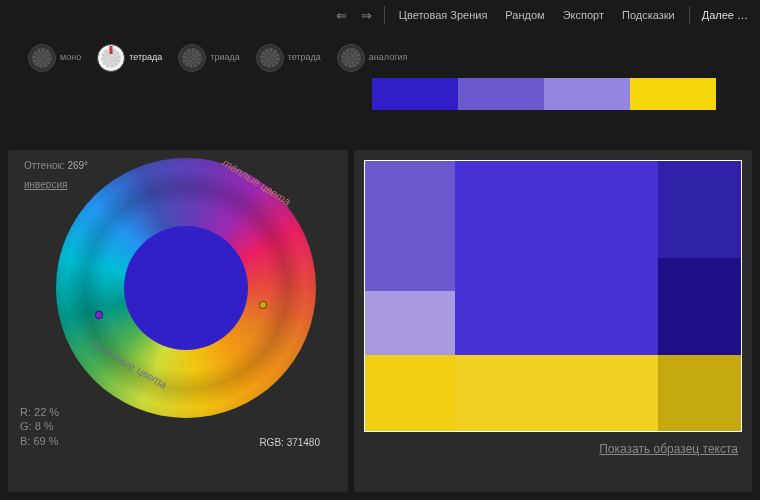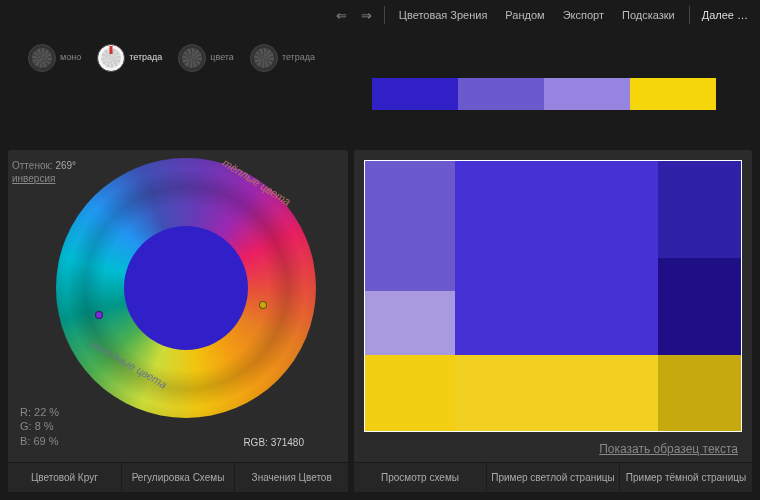--- a/index.html
+++ b/index.html
@@ -17,32 +17,32 @@
 .harmony.active .wheel::before{background:repeating-conic-gradient(#ddd 0 15deg,#ccc 15deg 30deg)}
 .harmony .mark{position:absolute;top:1px;left:50%;width:3px;height:8px;background:#c33;transform:translateX(-50%)}
 .harmony .lbl{font-size:9px;color:#888;text-align:center;line-height:1.1}
 .harmony.active .lbl{color:#ddd}
 .swatches{position:absolute;top:78px;left:372px;display:flex;height:32px}
 .swatches div{width:86px;height:32px}
 .main{display:flex;gap:6px;padding:0 8px;position:absolute;top:150px;left:0;right:0;bottom:0}
 .panel{background:#2b2b2b;border-radius:3px;position:relative}
 .left{width:340px;height:342px}
 .right{flex:1;height:342px}
-.hue-info{position:absolute;top:10px;left:4px;font-size:10px;color:#888}
+.hue-info{position:absolute;top:10px;left:16px;font-size:10px;color:#888}
 .hue-info .val{color:#aaa}
-.hue-info .inv{text-decoration:underline;cursor:pointer;display:block;margin-top:2px}
+.hue-info .inv{text-decoration:underline;cursor:pointer;display:block;margin-top:8px}
 .colorwheel{position:absolute;top:8px;left:48px;width:260px;height:260px}
 .ring{position:absolute;inset:0;border-radius:50%;background:conic-gradient(from 90deg,#e74c3c,#e67e22,#f39c12,#f1c40f,#cddc39,#4caf50,#009688,#00bcd4,#2196f3,#3f51b5,#673ab7,#9c27b0,#e91e63,#e74c3c)}
 .ring::after{content:"";position:absolute;inset:26%;border-radius:50%;background:#3120c7}
 .ringmask{position:absolute;inset:0;border-radius:50%;background:radial-gradient(circle,transparent 45%,rgba(0,0,0,0.15) 55%,transparent 65%,rgba(0,0,0,0.3) 100%)}
 .warm{position:absolute;top:18px;right:20px;color:#b76;font-size:11px;transform:rotate(32deg);font-style:italic}
 .cold{position:absolute;bottom:48px;left:30px;color:#678;font-size:11px;transform:rotate(30deg);font-style:italic}
 .dot{position:absolute;width:8px;height:8px;border-radius:50%;border:1px solid rgba(0,0,0,0.5)}
 .rgb-info{position:absolute;bottom:44px;left:12px;font-size:11px;color:#888;line-height:1.3}
-.hex-info{position:absolute;bottom:44px;right:44px;font-size:10px;color:#888}
+.hex-info{position:absolute;bottom:44px;right:28px;font-size:10px;color:#888}
 .hex-info span{color:#ccc}
 .tabs{position:absolute;bottom:0;left:0;right:0;height:30px;display:flex;border-top:1px solid #1a1a1a}
 .tabs .tab{flex:1;display:flex;align-items:center;justify-content:center;font-size:10px;color:#aaa;cursor:pointer;border-right:1px solid #1a1a1a;background:#262626}
 .tabs .tab:last-child{border-right:none}
 .preview{position:absolute;top:10px;left:10px;right:10px;bottom:60px;background:#fff;border:1px solid #fff}
 .preview .row{display:flex;height:72%}
 .preview .row div:nth-child(1){width:24%;display:flex;flex-direction:column}
 .preview .row div:nth-child(1) span:first-child{flex:2;background:#6a5acd}
 .preview .row div:nth-child(1) span:last-child{flex:1;background:#a99ae0}
 .preview .row div:nth-child(2){width:54%;background:#4631d4}
@@ -76,25 +76,29 @@
       <div class="lbl">моно</div>
     </div>
     <div class="harmony active">
       <div class="wheel">
         <div class="mark"></div>
       </div>
       <div class="lbl">тетрада</div>
     </div>
     <div class="harmony">
       <div class="wheel"></div>
-      <div class="lbl">цвета</div>
+      <div class="lbl">триада</div>
     </div>
     <div class="harmony">
       <div class="wheel"></div>
       <div class="lbl">тетрада</div>
+    </div>
+    <div class="harmony">
+      <div class="wheel"></div>
+      <div class="lbl">аналогия</div>
     </div>
   </div>
 
 <div class="swatches">
     <div style="background: rgb(49, 32, 199);"></div>
     <div style="background: rgb(106, 90, 205);"></div>
     <div style="background: rgb(149, 132, 224);"></div>
     <div style="background: rgb(245, 214, 10);"></div>
   </div>
 
@@ -114,25 +118,20 @@
       <div class="dot" style="top:55%;left:78%;background:#c9a80f"></div>
     </div>
     <div class="rgb-info">
       <div>R: 22 %</div>
         <div>G: 8 %</div>
         <div>B: 69 %</div>
     </div>
     <div class="hex-info">
       <span>RGB:</span> <span>371480</span>
     </div>
-    <div class="tabs">
-      <div class="tab">Цветовой Круг</div>
-      <div class="tab">Регулировка Схемы</div>
-      <div class="tab">Значения Цветов</div>
-    </div>
   </div>
 
   <div class="panel right">
     <div class="preview">
       <div class="row">
           <div>
             <span></span>
             <span></span>
           </div>
           <div></div>
@@ -141,19 +140,14 @@
             <span></span>
           </div>
         </div>
       <div class="row2">
           <div></div>
           <div></div>
           <div></div>
         </div>
     </div>
     <span class="sample-link">Показать образец текста</span>
-    <div class="tabs">
-      <div class="tab">Просмотр схемы</div>
-      <div class="tab">Пример светлой страницы</div>
-      <div class="tab">Пример тёмной страницы</div>
-    </div>
   </div>
 </div>
 
 </body></html>

